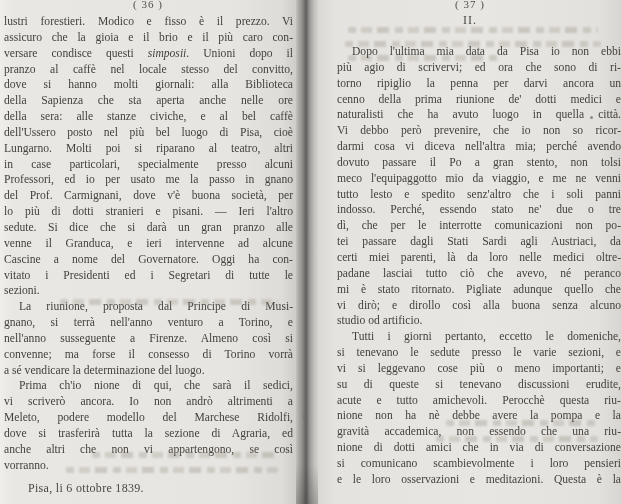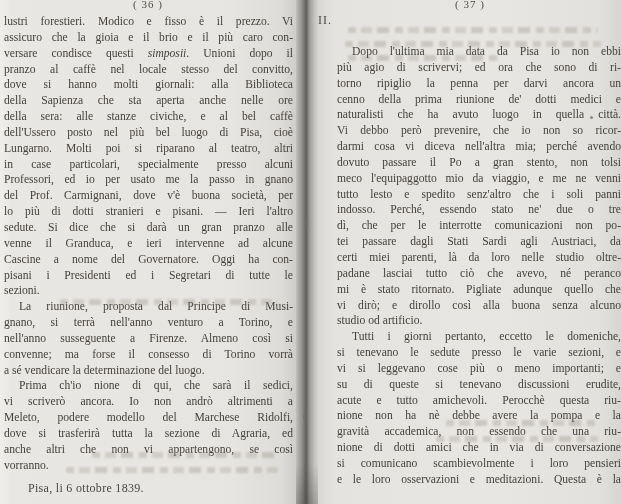--- a/index.html
+++ b/index.html
@@ -31,21 +31,21 @@
   .page-right {
     position: absolute; left: 318px; top: 0; width: 304px; height: 504px;
     background: linear-gradient(90deg, #d9d7d4 0px, #e5e3df 16px, #e8e6e2 170px, #e3e1dd 280px, #d7d5d1 304px);
   }
   .pagenum {
     position: absolute; top: -2px; left: 0; width: 100%;
     text-align: center; font-size: 11px; letter-spacing: 1px; color: #504d49;
   }
   .chapter-heading {
     position: absolute; top: 13px; left: 0; width: 100%;
-    font-size: 12px; letter-spacing: 1px; color: #4c4945;
+    text-align: center; font-size: 12px; letter-spacing: 1px; color: #4c4945;
   }
   .textblock { position: absolute; }
   .tb-left  { left: 4px;  top: 14px; width: 289px; }
   .tb-right { left: 19px;  top: 44px; width: 284px; }
   .line {
     height: 15.85px; line-height: 15.85px; font-size: 11.6px;
     overflow: hidden; text-align: left; color: #45423d;
   }
   .line.just { text-align: justify; text-align-last: justify; }
   .line.indent { text-indent: 15px; }
@@ -82,21 +82,21 @@
         <div class="line just">della sera: alle stanze civiche, e al bel caffè</div>
         <div class="line just">dell'Ussero posto nel più bel luogo di Pisa, cioè</div>
         <div class="line just">Lungarno. Molti poi si riparano al teatro, altri</div>
         <div class="line just">in case particolari, specialmente presso alcuni</div>
         <div class="line just">Professori, ed io per usato me la passo in gnano</div>
         <div class="line just">del Prof. Carmignani, dove v'è buona società, per</div>
         <div class="line just">lo più di dotti stranieri e pisani. — Ieri l'altro</div>
         <div class="line just">sedute. Si dice che si darà un gran pranzo alle</div>
         <div class="line just">venne il Granduca, e ieri intervenne ad alcune</div>
         <div class="line just">Cascine a nome del Governatore. Oggi ha con-</div>
-        <div class="line just">pisani i Presidenti ed i Segretari di tutte le</div>
+        <div class="line just">vitato i Presidenti ed i Segretari di tutte le</div>
         <div class="line">sezioni.</div>
         <div class="line indent just">La riunione, proposta dal Principe di Musi-</div>
         <div class="line just">gnano, si terrà nell'anno venturo a Torino, e</div>
         <div class="line just">nell'anno susseguente a Firenze. Almeno così si</div>
         <div class="line just">convenne; ma forse il consesso di Torino vorrà</div>
         <div class="line">a sé vendicare la determinazione del luogo.</div>
         <div class="line indent just">Prima ch'io nione di qui, che sarà il sedici,</div>
         <div class="line just">vi scriverò ancora. Io non andrò altrimenti a</div>
         <div class="line just">Meleto, podere modello del Marchese Ridolfi,</div>
         <div class="line just">dove si trasferirà tutta la sezione di Agraria, ed</div>
@@ -129,21 +129,21 @@
         <div class="line just">cenno della prima riunione de' dotti medici e</div>
         <div class="line just">naturalisti che ha avuto luogo in quella città.</div>
         <div class="line just">Vi debbo però prevenire, che io non so ricor-</div>
         <div class="line just">darmi cosa vi diceva nell'altra mia; perché avendo</div>
         <div class="line just">dovuto passare il Po a gran stento, non tolsi</div>
         <div class="line just">meco l'equipaggotto mio da viaggio, e me ne venni</div>
         <div class="line just">tutto lesto e spedito senz'altro che i soli panni</div>
         <div class="line just">indosso. Perché, essendo stato ne' due o tre</div>
         <div class="line just">dì, che per le interrotte comunicazioni non po-</div>
         <div class="line just">tei passare dagli Stati Sardi agli Austriaci, da</div>
-        <div class="line just">certi miei parenti, là da loro nelle studio oltre-</div>
+        <div class="line just">certi miei parenti, là da loro nelle medici oltre-</div>
         <div class="line just">padane lasciai tutto ciò che avevo, né peranco</div>
         <div class="line just">mi è stato ritornato. Pigliate adunque quello che</div>
         <div class="line just">vi dirò; e dirollo così alla buona senza alcuno</div>
         <div class="line">studio od artificio.</div>
         <div class="line indent just">Tutti i giorni pertanto, eccetto le domeniche,</div>
         <div class="line just">si tenevano le sedute presso le varie sezioni, e</div>
         <div class="line just">vi si leggevano cose più o meno importanti; e</div>
         <div class="line just">su di queste si tenevano discussioni erudite,</div>
         <div class="line just">acute e tutto amichevoli. Perocchè questa riu-</div>
         <div class="line just">nione non ha nè debbe avere la pompa e la</div>

